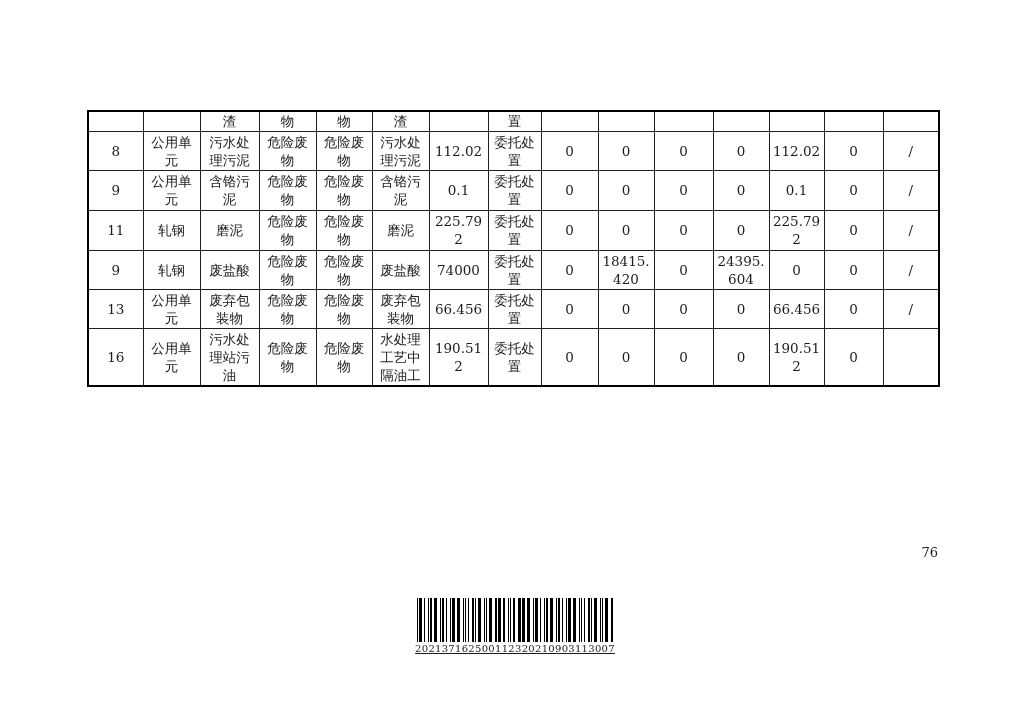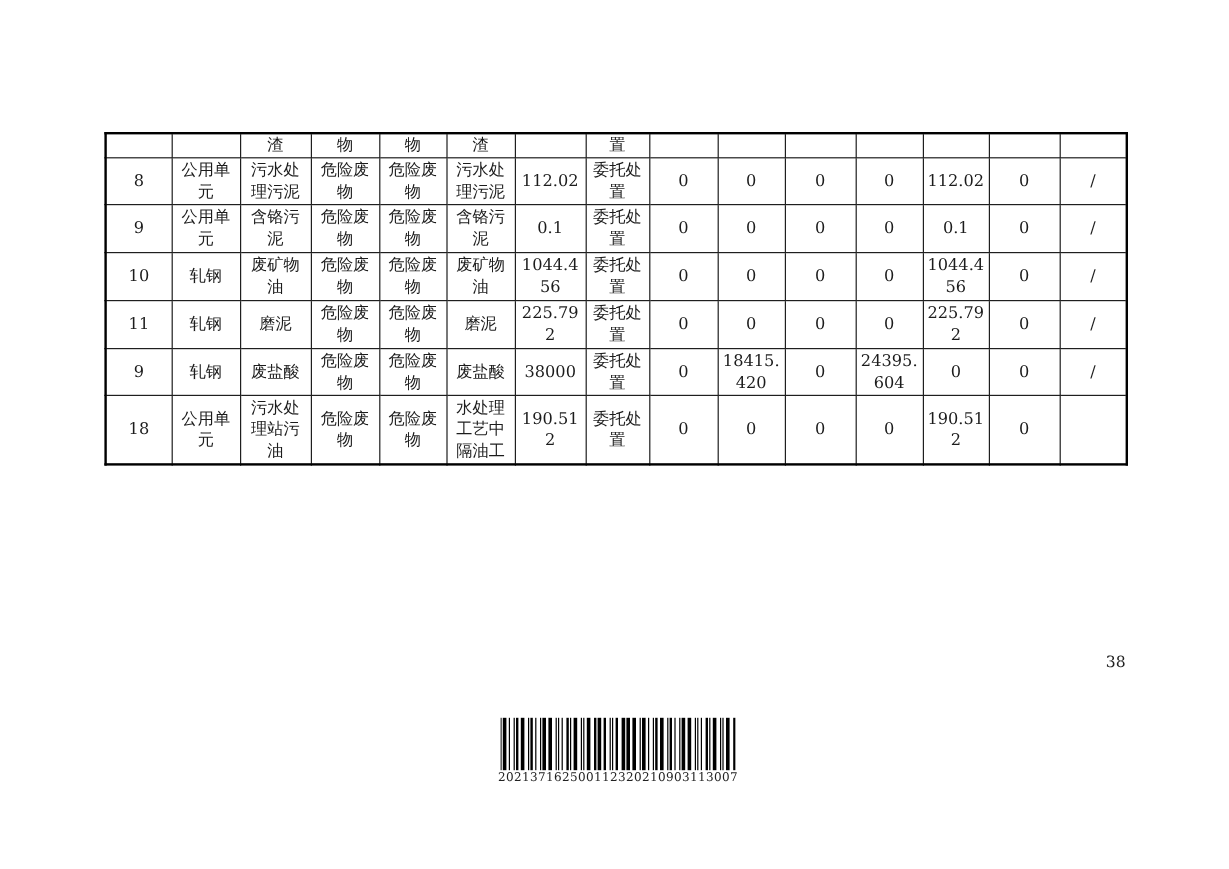--- a/index.html
+++ b/index.html
@@ -33,20 +33,21 @@
     position:absolute;
     top:545px; right:86px;
     font-size:13px;
     color:#222;
   }
   .barcode {
     position:absolute;
     left:415px; top:598px;
     width:200px;
     text-align:center;
+    text-decoration:underline;
   }
   .barcode-bars {
     width:196px; height:44px;
     margin:0 auto;
     overflow:hidden;
     white-space:nowrap;
     font-size:0;
     background:#fff;
   }
   .barcode-bars b, .barcode-bars s {
@@ -132,37 +133,20 @@
           <td>委托处置</td>
           <td>0</td>
           <td>0</td>
           <td>0</td>
           <td>0</td>
           <td>0.1</td>
           <td>0</td>
           <td>/</td>
         </tr>
         <tr style="height: 40px;">
-          <td>10</td>
-          <td>轧钢</td>
-          <td>废矿物油</td>
-          <td>危险废物</td>
-          <td>危险废物</td>
-          <td>废矿物油</td>
-          <td>1044.456</td>
-          <td>委托处置</td>
-          <td>0</td>
-          <td>0</td>
-          <td>0</td>
-          <td>0</td>
-          <td>1044.456</td>
-          <td>0</td>
-          <td>/</td>
-        </tr>
-        <tr style="height: 40px;">
           <td>11</td>
           <td>轧钢</td>
           <td>磨泥</td>
           <td>危险废物</td>
           <td>危险废物</td>
           <td>磨泥</td>
           <td>225.792</td>
           <td>委托处置</td>
           <td>0</td>
           <td>0</td>
@@ -172,50 +156,67 @@
           <td>0</td>
           <td>/</td>
         </tr>
         <tr style="height: 36px;">
           <td>9</td>
           <td>轧钢</td>
           <td>废盐酸</td>
           <td>危险废物</td>
           <td>危险废物</td>
           <td>废盐酸</td>
-          <td>38000</td>
+          <td>74000</td>
           <td>委托处置</td>
           <td>0</td>
           <td>18415.420</td>
           <td>0</td>
           <td>24395.604</td>
           <td>0</td>
           <td>0</td>
           <td>/</td>
         </tr>
+        <tr style="height: 39px;">
+          <td>13</td>
+          <td>公用单元</td>
+          <td>废弃包装物</td>
+          <td>危险废物</td>
+          <td>危险废物</td>
+          <td>废弃包装物</td>
+          <td>66.456</td>
+          <td>委托处置</td>
+          <td>0</td>
+          <td>0</td>
+          <td>0</td>
+          <td>0</td>
+          <td>66.456</td>
+          <td>0</td>
+          <td>/</td>
+        </tr>
         <tr style="height: 56px;">
-          <td>18</td>
+          <td>16</td>
           <td>公用单元</td>
           <td>污水处理站污油</td>
           <td>危险废物</td>
           <td>危险废物</td>
           <td>水处理工艺中隔油工</td>
           <td>190.512</td>
           <td>委托处置</td>
           <td>0</td>
           <td>0</td>
           <td>0</td>
           <td>0</td>
           <td>190.512</td>
           <td>0</td>
           <td></td>
         </tr>
       </tbody>
   </table>
 
-  <div class="page-number">38</div>
+  <div class="page-number">76</div>
 
   <div class="barcode">
     <div class="barcode-bars"><b style="width:1px"></b><s style="width:1px"></s><b style="width:3px"></b><s style="width:2px"></s><b style="width:1px"></b><s style="width:3px"></s><b style="width:1px"></b><s style="width:1px"></s><b style="width:2px"></b><s style="width:2px"></s><b style="width:3px"></b><s style="width:3px"></s><b style="width:1px"></b><s style="width:1px"></s><b style="width:2px"></b><s style="width:2px"></s><b style="width:1px"></b><s style="width:3px"></s><b style="width:1px"></b><s style="width:1px"></s><b style="width:3px"></b><s style="width:2px"></s><b style="width:3px"></b><s style="width:3px"></s><b style="width:1px"></b><s style="width:1px"></s><b style="width:1px"></b><s style="width:2px"></s><b style="width:1px"></b><s style="width:3px"></s><b style="width:2px"></b><s style="width:1px"></s><b style="width:1px"></b><s style="width:2px"></s><b style="width:3px"></b><s style="width:3px"></s><b style="width:1px"></b><s style="width:1px"></s><b style="width:1px"></b><s style="width:2px"></s><b style="width:3px"></b><s style="width:3px"></s><b style="width:2px"></b><s style="width:1px"></s><b style="width:3px"></b><s style="width:2px"></s><b style="width:2px"></b><s style="width:3px"></s><b style="width:1px"></b><s style="width:1px"></s><b style="width:1px"></b><s style="width:2px"></s><b style="width:2px"></b><s style="width:3px"></s><b style="width:3px"></b><s style="width:1px"></s><b style="width:3px"></b><s style="width:2px"></s><b style="width:3px"></b><s style="width:3px"></s><b style="width:1px"></b><s style="width:1px"></s><b style="width:3px"></b><s style="width:2px"></s><b style="width:1px"></b><s style="width:3px"></s><b style="width:1px"></b><s style="width:1px"></s><b style="width:2px"></b><s style="width:2px"></s><b style="width:3px"></b><s style="width:3px"></s><b style="width:1px"></b><s style="width:1px"></s><b style="width:2px"></b><s style="width:2px"></s><b style="width:1px"></b><s style="width:3px"></s><b style="width:1px"></b><s style="width:1px"></s><b style="width:3px"></b><s style="width:2px"></s><b style="width:3px"></b><s style="width:3px"></s><b style="width:1px"></b><s style="width:1px"></s><b style="width:1px"></b><s style="width:2px"></s><b style="width:1px"></b><s style="width:3px"></s><b style="width:2px"></b><s style="width:1px"></s><b style="width:1px"></b><s style="width:2px"></s><b style="width:3px"></b><s style="width:3px"></s><b style="width:1px"></b><s style="width:1px"></s><b style="width:1px"></b><s style="width:2px"></s><b style="width:3px"></b><s style="width:3px"></s><b style="width:2px"></b></div>
     <div class="barcode-text">202137162500112320210903113007</div>
   </div>
 
 </div>
 
 </body></html>

